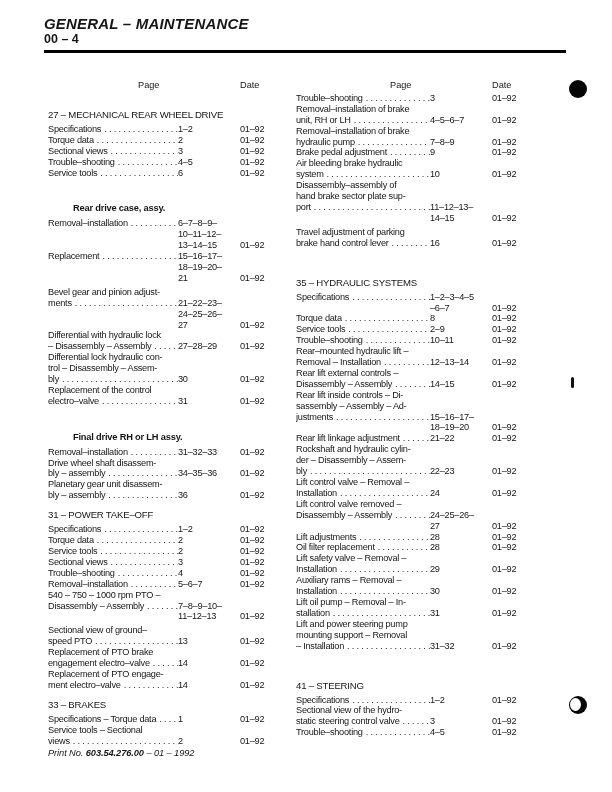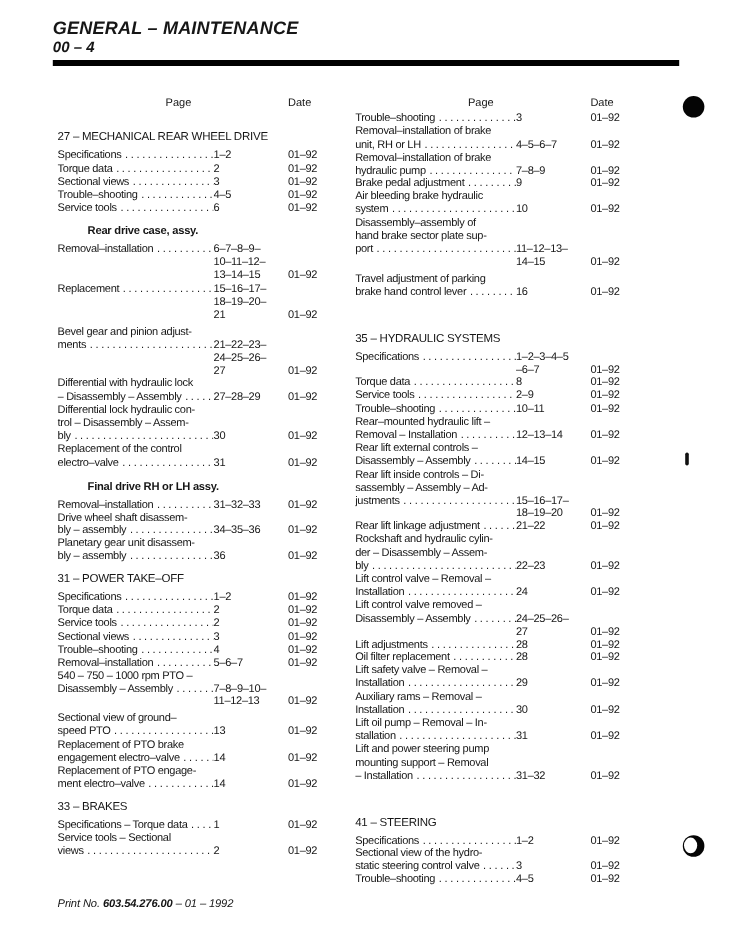--- a/index.html
+++ b/index.html
@@ -1,41 +1,41 @@
 <!DOCTYPE html>
 <html><head>
 <meta charset="utf-8">
 <style>
   html,body{margin:0;padding:0;width:612px;height:792px;overflow:hidden;background:#ffffff;}
   body{font-family:"Liberation Sans",sans-serif;color:#161616;position:relative;}
   .page{position:absolute;inset:0;background:#fff;}
 
   
-  .hdr{position:absolute;left:44px;right:46px;top:16px;border-bottom:5px solid #000000;padding-bottom:4px;}
+  .hdr{position:absolute;left:44px;right:46px;top:16px;border-bottom:3px solid #000000;padding-bottom:4px;}
   .hdr .title{font-size:15px;font-weight:bold;font-style:italic;letter-spacing:.2px;line-height:16px;}
-  .hdr .subtitle{font-size:12.5px;font-weight:bold;font-style:italic;line-height:13px;margin-top:1px;}
+  .hdr .subtitle{font-size:12.5px;font-weight:bold;line-height:13px;margin-top:1px;}
 
   
   #columns{position:absolute;left:48px;top:80px;display:flex;}
   .col{display:block;}
   .col-l{width:240px;margin-right:8px;}
   .col-r{width:244px;}
 
   .row{display:flex;font-size:9.2px;line-height:10.9px;letter-spacing:-0.25px;}
   .lbl{flex:1;min-width:0;display:flex;overflow:hidden;white-space:nowrap;}
   .lt{flex:none;}
   .dots{flex:1;min-width:0;overflow:hidden;white-space:nowrap;letter-spacing:2.2px;padding:0 2px 0 3px;color:#1a1a1a;}
   .pgs{flex:none;width:62px;overflow:hidden;white-space:nowrap;}
   .dt{flex:none;width:48px;overflow:hidden;white-space:nowrap;}
   .row.head{margin-bottom:2px;}
   .row.head .pgs,.row.head .dt{letter-spacing:0;padding-left:40px;}
 
   .section{font-size:9.6px;font-weight:normal;letter-spacing:-0.2px;line-height:11px;margin:18px 0 4px 0;}
   .section:first-of-type{margin-top:2px;}
-  .sub{font-size:9.3px;font-weight:bold;letter-spacing:-0.2px;line-height:10.9px;margin:9px 0 4px 0;padding-left:25px;}
+  .sub{font-size:9.3px;font-weight:bold;letter-spacing:-0.2px;line-height:10.9px;margin:25px 0 4px 0;padding-left:25px;}
   .gap-md{margin-top:8px;}
   .gap-lg{margin-top:28px;}
   .item{margin:0;}
   .item.space{margin-top:3px;}
 
   
   .footer{position:absolute;left:48px;top:748px;font-size:9.3px;font-style:italic;letter-spacing:-0.1px;}
   .footer .num{font-weight:bold;}
 
   

